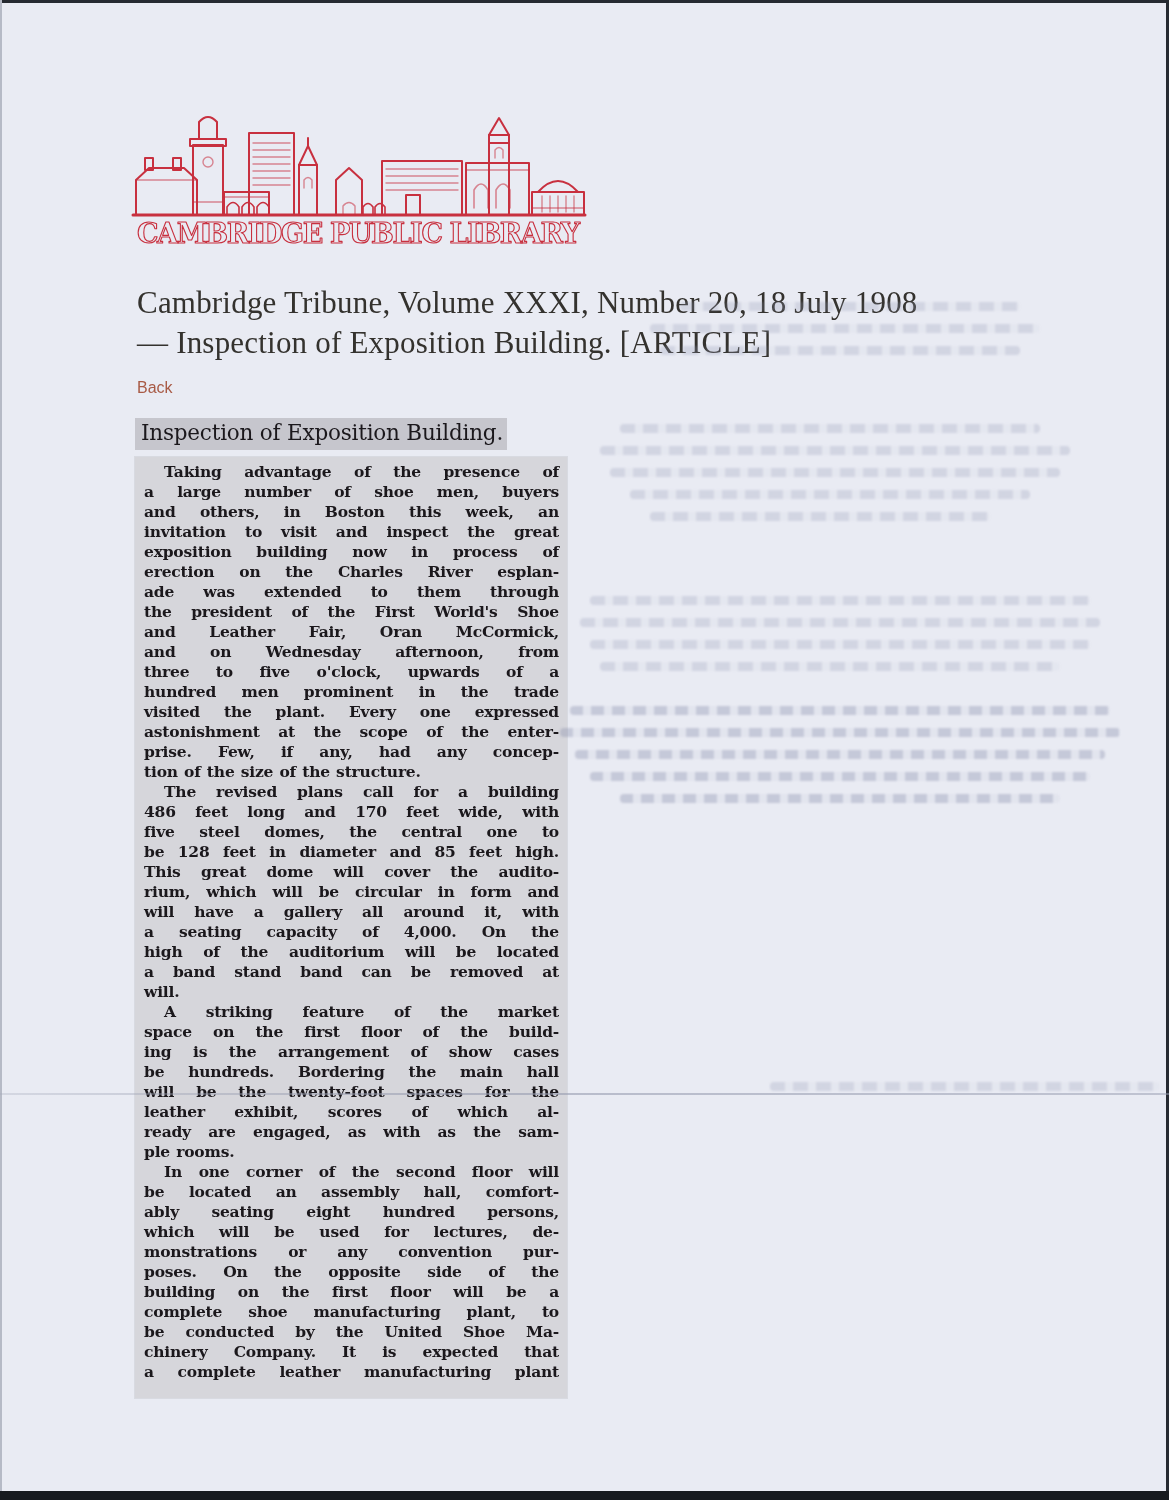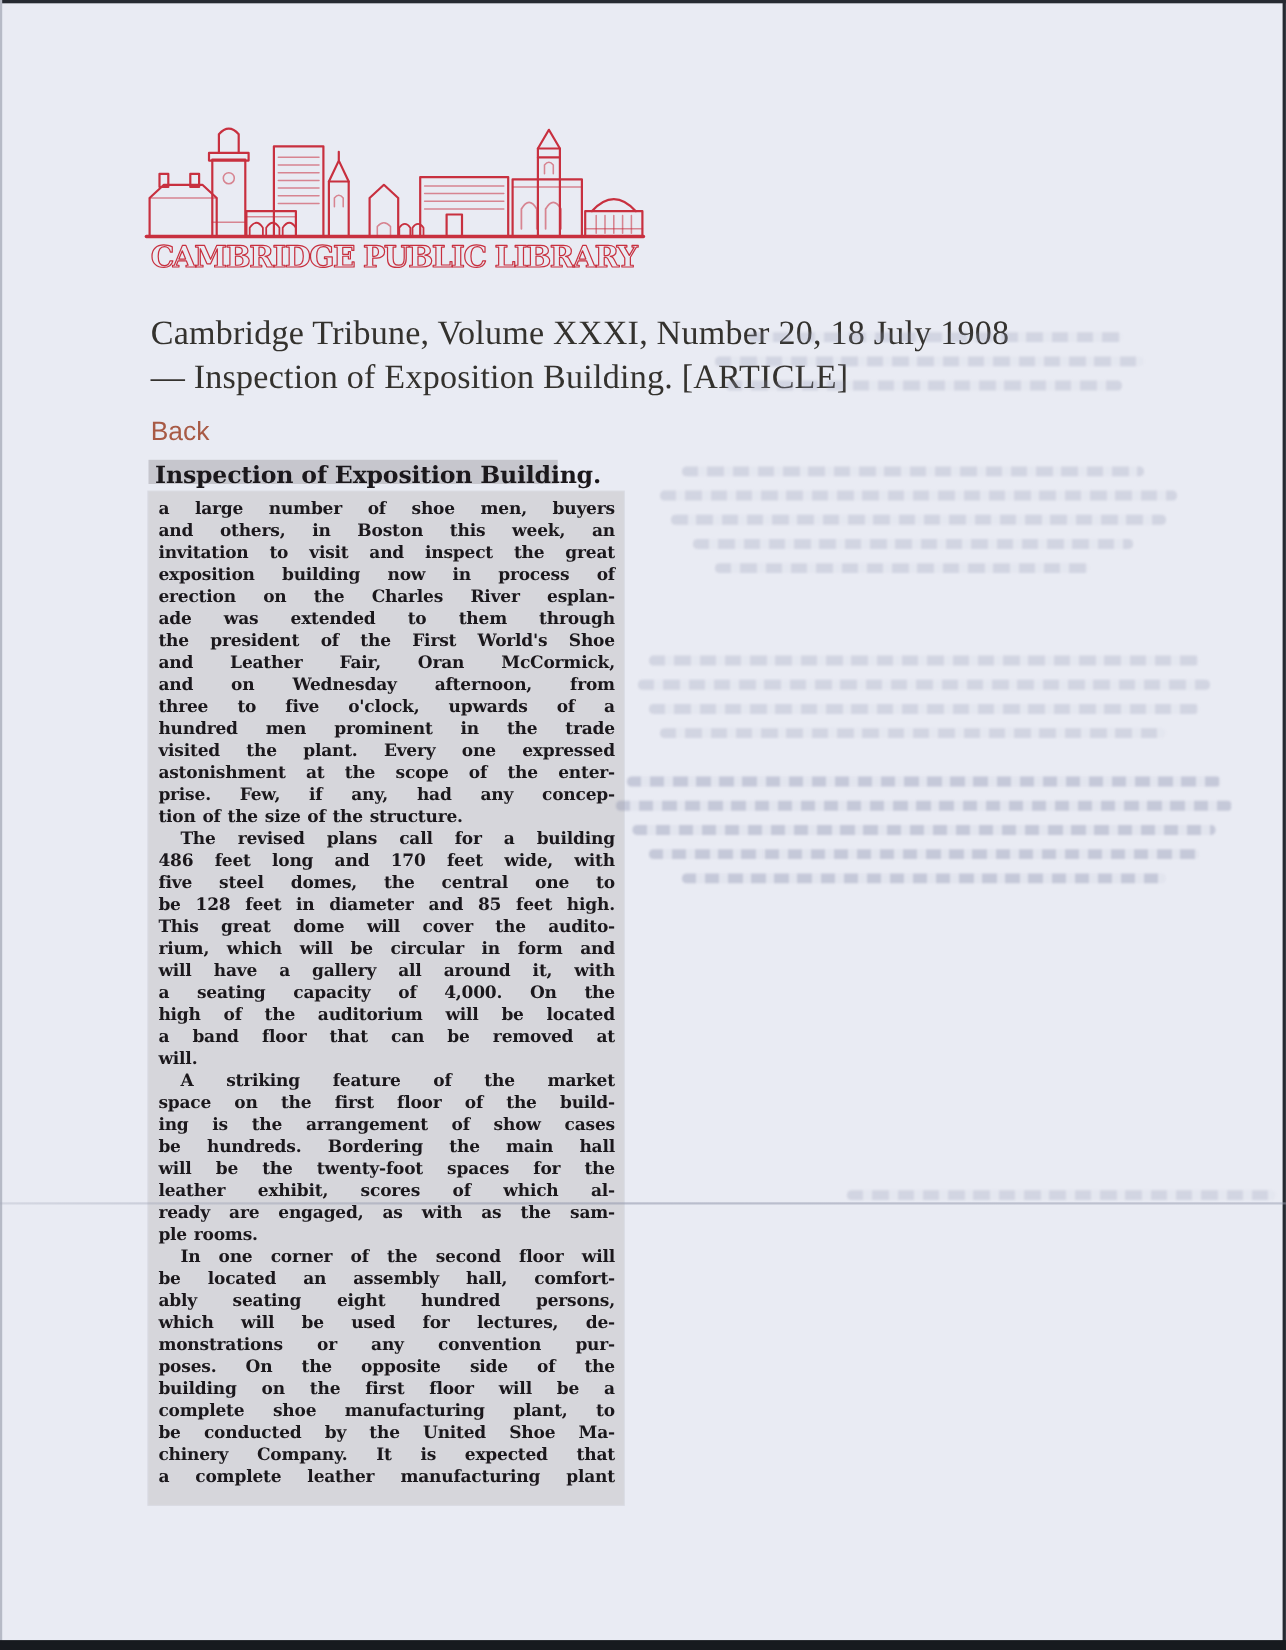--- a/index.html
+++ b/index.html
@@ -32,29 +32,29 @@
 
   
   .title{
     position:absolute;left:137px;top:283px;width:800px;margin:0;
     font-family:"Liberation Serif",serif;font-weight:normal;
     font-size:31px;line-height:1.28;color:var(--title_text);letter-spacing:.2px;
   }
   
   .back{
     position:absolute;left:137px;top:379px;
-    font-size:24px;color:var(--back_link);text-decoration:none;cursor:pointer;
+    font-size:16px;color:var(--back_link);text-decoration:none;cursor:pointer;
   }
 
   
   .clipping{position:absolute;left:135px;top:418px;width:432px;}
   .headline{
-    width:372px;height:22px;line-height:30px;box-sizing:border-box;padding-left:6px;
+    width:372px;height:32px;line-height:30px;box-sizing:border-box;padding-left:6px;
     background:var(--headline_bg);color:var(--article_text);
-    font-family:"DejaVu Serif",serif;font-weight:bold;font-size:21.5px;letter-spacing:-.2px;
+    font-family:"DejaVu Serif",serif;font-weight:normal;font-size:21.5px;letter-spacing:-.2px;
     margin-bottom:7px;white-space:nowrap;
   }
   .abody{
     width:432px;box-sizing:border-box;padding:5px 8px 16px 9px;
     background:var(--clipping_bg);
     font-family:"DejaVu Serif",serif;font-weight:bold;font-size:15.5px;line-height:20px;
     color:var(--article_text);
     box-shadow:0 0 0 1px rgba(120,120,130,.15);
   }
   .aline{text-align:justify;text-align-last:justify;word-spacing:1px;letter-spacing:-.2px;}
@@ -139,20 +139,21 @@
     </svg>
   </div>
 
   <h1 class="title">Cambridge Tribune, Volume XXXI, Number 20, 18 July 1908 — Inspection of Exposition Building. [ARTICLE]</h1>
 
   <a class="back" href="#">Back</a>
 
   <div class="clipping">
     <div class="headline">Inspection of Exposition Building.</div>
     <div class="abody">
+        <div class="aline first">Taking advantage of the presence of</div>
         <div class="aline">a large number of shoe men, buyers</div>
         <div class="aline">and others, in Boston this week, an</div>
         <div class="aline">invitation to visit and inspect the great</div>
         <div class="aline">exposition building now in process of</div>
         <div class="aline">erection on the Charles River esplan-</div>
         <div class="aline">ade was extended to them through</div>
         <div class="aline">the president of the First World's Shoe</div>
         <div class="aline">and Leather Fair, Oran McCormick,</div>
         <div class="aline">and on Wednesday afternoon, from</div>
         <div class="aline">three to five o'clock, upwards of a</div>
@@ -163,21 +164,21 @@
         <div class="aline lastleft">tion of the size of the structure.</div>
         <div class="aline first">The revised plans call for a building</div>
         <div class="aline">486 feet long and 170 feet wide, with</div>
         <div class="aline">five steel domes, the central one to</div>
         <div class="aline">be 128 feet in diameter and 85 feet high.</div>
         <div class="aline">This great dome will cover the audito-</div>
         <div class="aline">rium, which will be circular in form and</div>
         <div class="aline">will have a gallery all around it, with</div>
         <div class="aline">a seating capacity of 4,000.  On the</div>
         <div class="aline">high of the auditorium will be located</div>
-        <div class="aline">a band floor that can be removed at</div>
+        <div class="aline">a band stand band can be removed at</div>
         <div class="aline lastleft">will.</div>
         <div class="aline first">A striking feature of the market</div>
         <div class="aline">space on the first floor of the build-</div>
         <div class="aline">ing is the arrangement of show cases</div>
         <div class="aline">be hundreds.  Bordering the main hall</div>
         <div class="aline">will be the twenty-foot spaces for the</div>
         <div class="aline">leather exhibit, scores of which al-</div>
         <div class="aline">ready are engaged, as with as the sam-</div>
         <div class="aline lastleft">ple rooms.</div>
         <div class="aline first">In one corner of the second floor will</div>

